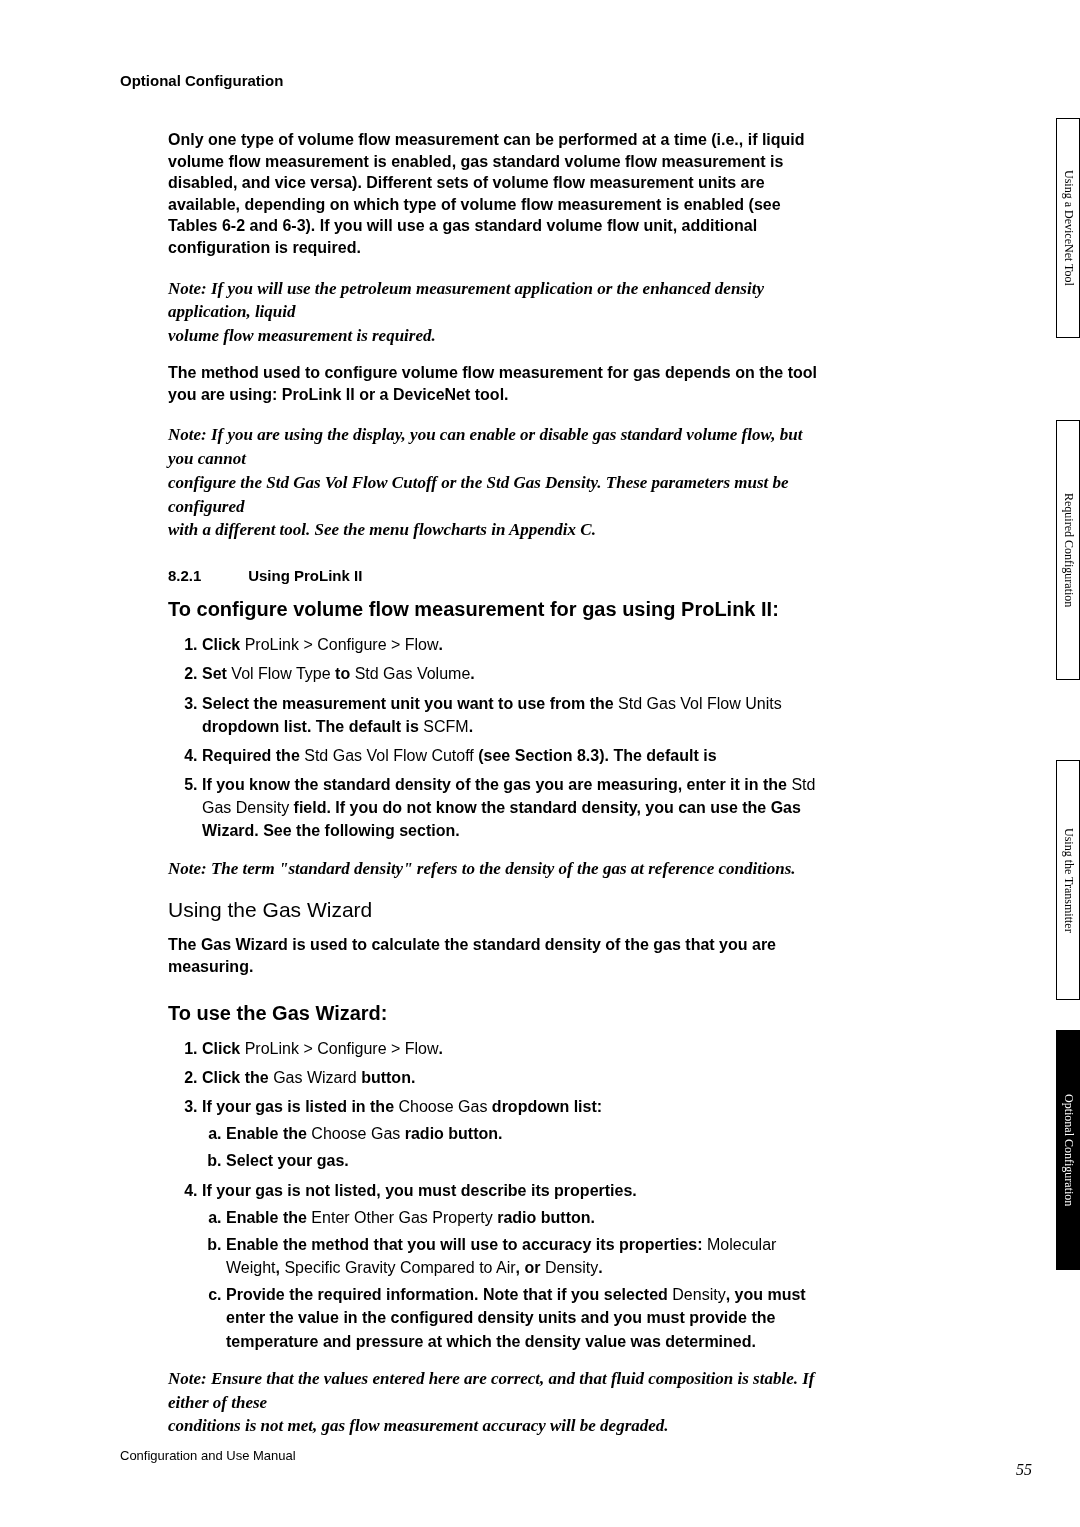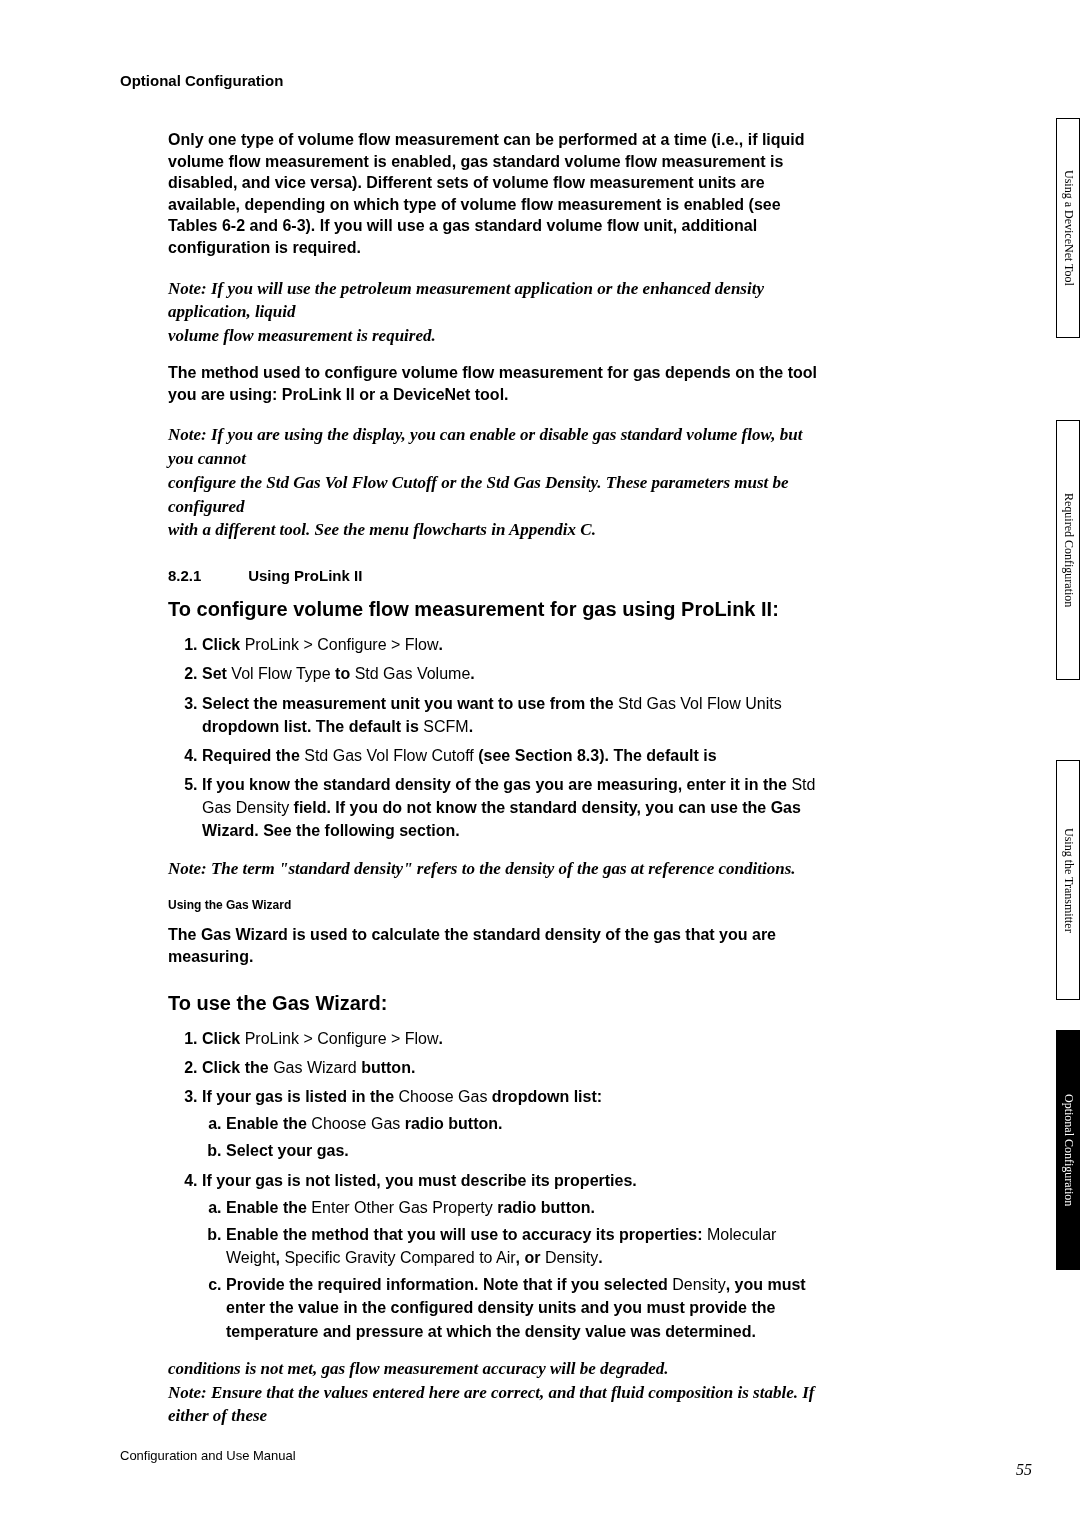--- a/index.html
+++ b/index.html
@@ -10,21 +10,21 @@
 .para{font-size:16px;font-weight:bold;line-height:1.35;margin-bottom:18px}
 .glyph-line{font-family:"Times New Roman",serif;font-style:italic;font-weight:bold;font-size:17px;line-height:1.4;display:flex;gap:0}
 .subheading{font-size:15px;font-weight:bold;margin-top:25px;margin-bottom:14px}
 .subheading .num{display:inline-block;width:76px}
 .lead{font-size:20px;font-weight:bold;margin-bottom:12px}
 ol{margin:0 0 14px 34px;padding:0}
 ol>li{font-size:16px;font-weight:bold;line-height:1.45;margin-bottom:6px}
 ol ol{list-style-type:lower-alpha;margin:4px 0 4px 24px}
 ol ol>li{margin-bottom:4px}
 .serif{font-family:Liberation Sans, sans-serif;font-weight:normal}
-.block-title{font-size:12px;font-weight:bold;margin:18px 0 12px 0}
+.block-title{font-size:21px;font-weight:normal;margin:18px 0 12px 0}
 .tabs{position:absolute;right:0;top:0;width:24px;height:1527px}
 .tab{position:absolute;right:0;width:24px;writing-mode:vertical-rl;text-orientation:mixed;font-family:"Times New Roman",serif;font-size:12px;display:flex;align-items:center;justify-content:center;padding:12px 0;box-sizing:border-box}
 .tab1{top:118px;height:220px;background:#fff;border:1px solid #000}
 .tab2{top:420px;height:260px;background:#fff;border:1px solid #000}
 .tab3{top:760px;height:240px;background:#fff;border:1px solid #000}
 .tab4{top:1030px;height:240px;background:#000;color:#fff}
 .footer{position:absolute;left:120px;bottom:64px;font-size:13px}
 .footer-pg{position:absolute;right:48px;bottom:48px;font-size:16px;font-style:italic;font-family:"Times New Roman",serif}
 </style>
 </head>
@@ -84,22 +84,22 @@
       <li><span>If your gas is not listed, you must describe its properties.</span>
         <ol>
           <li><span>Enable the </span><span class="serif">Enter Other Gas Property</span><span> radio button.</span></li>
           <li><span>Enable the method that you will use to accuracy its properties: </span><span class="serif">Molecular Weight</span><span>, </span><span class="serif">Specific Gravity Compared to Air</span><span>, or </span><span class="serif">Density</span><span>.</span></li>
           <li><span>Provide the required information. Note that if you selected </span><span class="serif">Density</span><span>, you must enter the value in the configured density units and you must provide the temperature and pressure at which the density value was determined.</span></li>
         </ol>
       </li>
     </ol>
 
     <div>
+      <div class="glyph-line">Note: Ensure that the values entered here are correct, and that fluid composition is stable. If either of these</div>
       <div class="glyph-line">conditions is not met, gas flow measurement accuracy will be degraded.</div>
-      <div class="glyph-line">Note: Ensure that the values entered here are correct, and that fluid composition is stable. If either of these</div>
     </div>
 
   </div>
 </div>
 
 <div class="tabs">
   <div class="tab tab1">Using a DeviceNet Tool</div>
   <div class="tab tab2">Required Configuration</div>
   <div class="tab tab3">Using the Transmitter</div>
   <div class="tab tab4">Optional Configuration</div>

